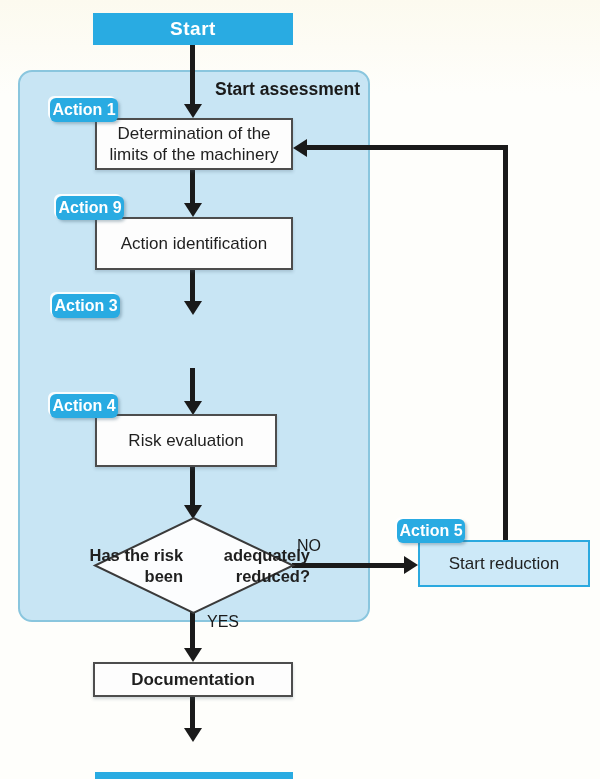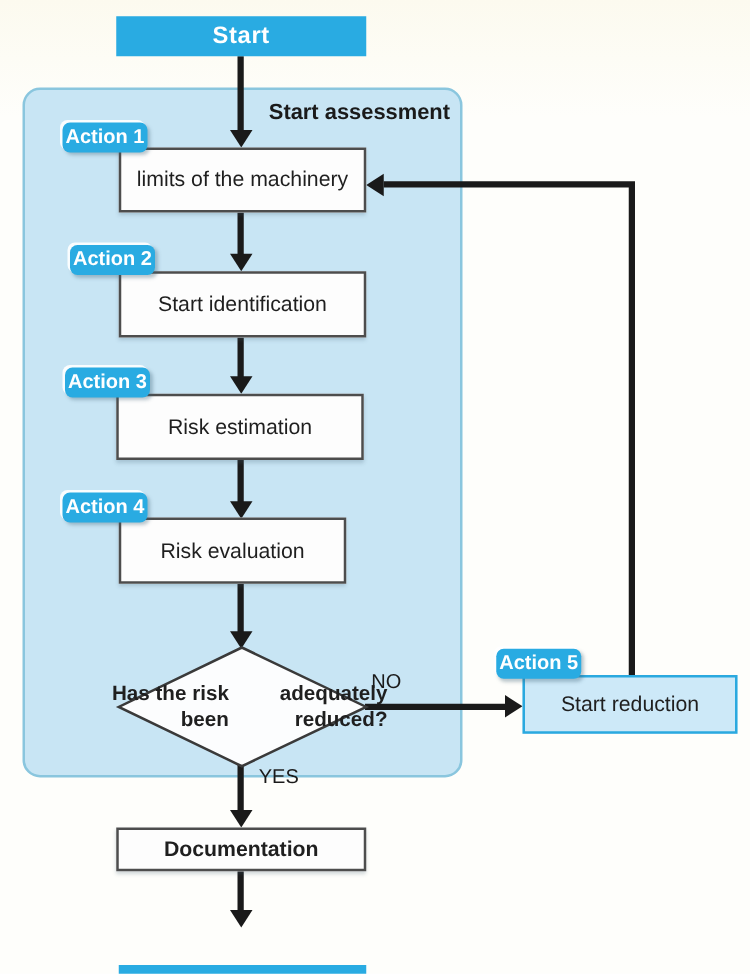--- a/index.html
+++ b/index.html
@@ -140,49 +140,47 @@
     <span>Start</span>
   </div>
 
   <div class="shaft-v" style="left:190px;top:45px;height:60px;"></div>
   <div class="head-down" style="left:184px;top:104px;"></div>
 
   <div class="badge badge1">
     <span>Action 1</span>
   </div>
   <div class="badge badge2">
-    <span>Action 2</span>
+    <span>Action 9</span>
   </div>
   <div class="badge badge3">
     <span>Action 3</span>
   </div>
   <div class="badge badge4">
     <span>Action 4</span>
   </div>
   <div class="badge badge5">
     <span>Action 5</span>
   </div>
 
   <div class="pbox pbox1">
+    <span>Determination of the</span>
     <span>limits of the machinery</span>
   </div>
 
   <div class="shaft-v" style="left:190px;top:170px;height:34px;"></div>
   <div class="head-down" style="left:184px;top:203px;"></div>
 
   <div class="pbox pbox2">
-    <span>Start identification</span>
+    <span>Action identification</span>
   </div>
 
   <div class="shaft-v" style="left:190px;top:270px;height:32px;"></div>
   <div class="head-down" style="left:184px;top:301px;"></div>
 
-  <div class="pbox pbox3">
-    <span>Risk estimation</span>
-  </div>
 
   <div class="shaft-v" style="left:190px;top:368px;height:34px;"></div>
   <div class="head-down" style="left:184px;top:401px;"></div>
 
   <div class="pbox pbox4">
     <span>Risk evaluation</span>
   </div>
 
   <div class="shaft-v" style="left:190px;top:467px;height:39px;"></div>
   <div class="head-down" style="left:184px;top:505px;"></div>

